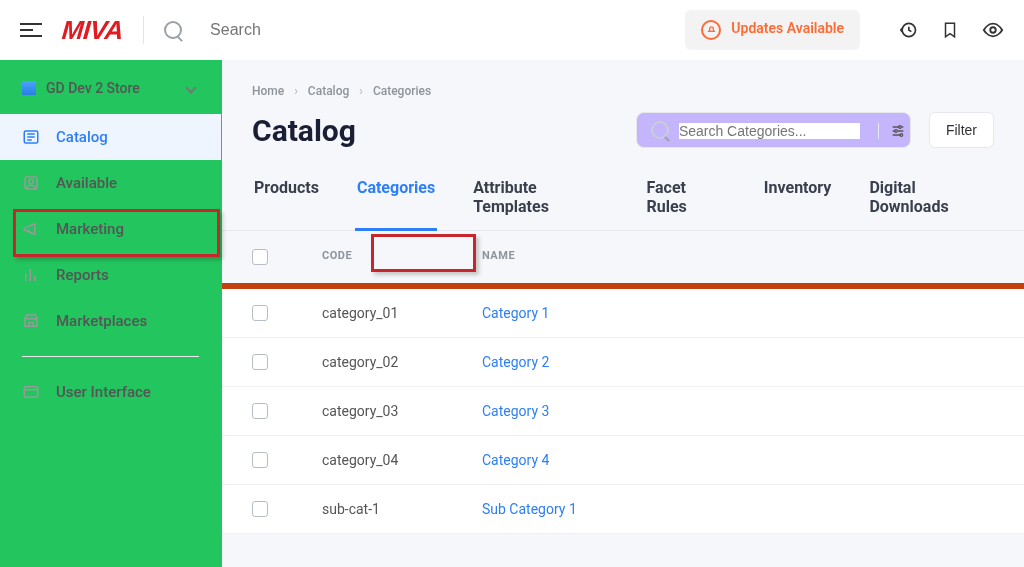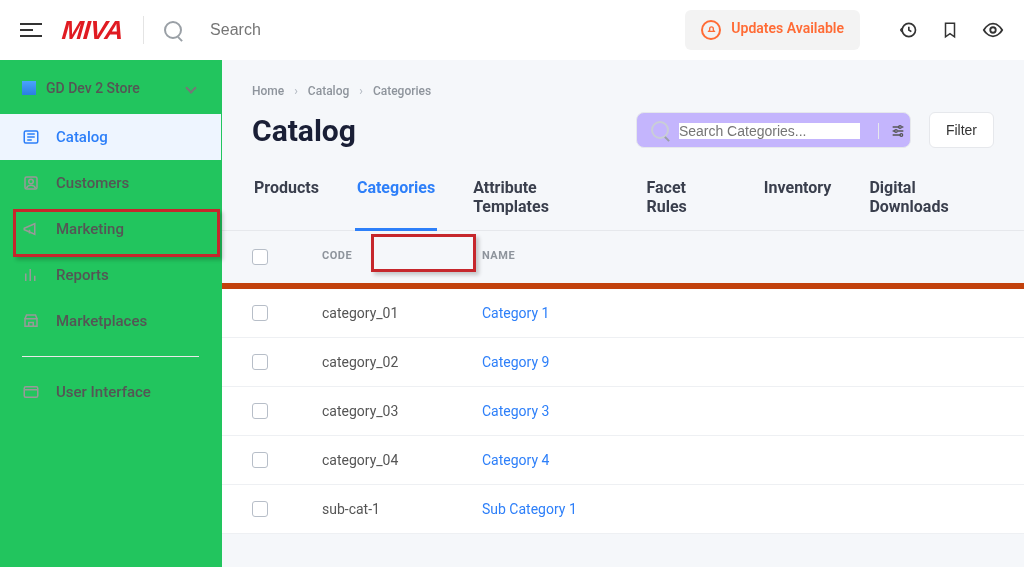--- a/index.html
+++ b/index.html
@@ -197,21 +197,21 @@
       <span>Catalog</span>
     </div>
     <div class="nav-item">
       <div class="nav-ic">
         <svg viewBox="0 0 24 24" fill="none" stroke="currentColor" stroke-width="2">
             <rect x="4" y="4" width="16" height="16" rx="2"></rect>
             <circle cx="12" cy="10" r="3"></circle>
             <path d="M6 19c1-3 4-4 6-4s5 1 6 4"></path>
           </svg>
       </div>
-      <span>Customers</span>
+      <span>Available</span>
     </div>
     <div class="nav-item">
       <div class="nav-ic">
         <svg viewBox="0 0 24 24" fill="none" stroke="currentColor" stroke-width="2">
             <path d="M3 11l14-6v14L3 13z"></path>
             <path d="M10 13v5"></path>
           </svg>
       </div>
       <span>Marketing</span>
     </div>
@@ -295,21 +295,21 @@
             <div class="cb"></div>
           </div>
         <div>category_01</div>
         <div class="name-link">Category 1</div>
       </div>
       <div class="table-row">
         <div>
             <div class="cb"></div>
           </div>
         <div>category_02</div>
-        <div class="name-link">Category 9</div>
+        <div class="name-link">Category 2</div>
       </div>
       <div class="table-row">
         <div>
             <div class="cb"></div>
           </div>
         <div>category_03</div>
         <div class="name-link">Category 3</div>
       </div>
       <div class="table-row">
         <div>

